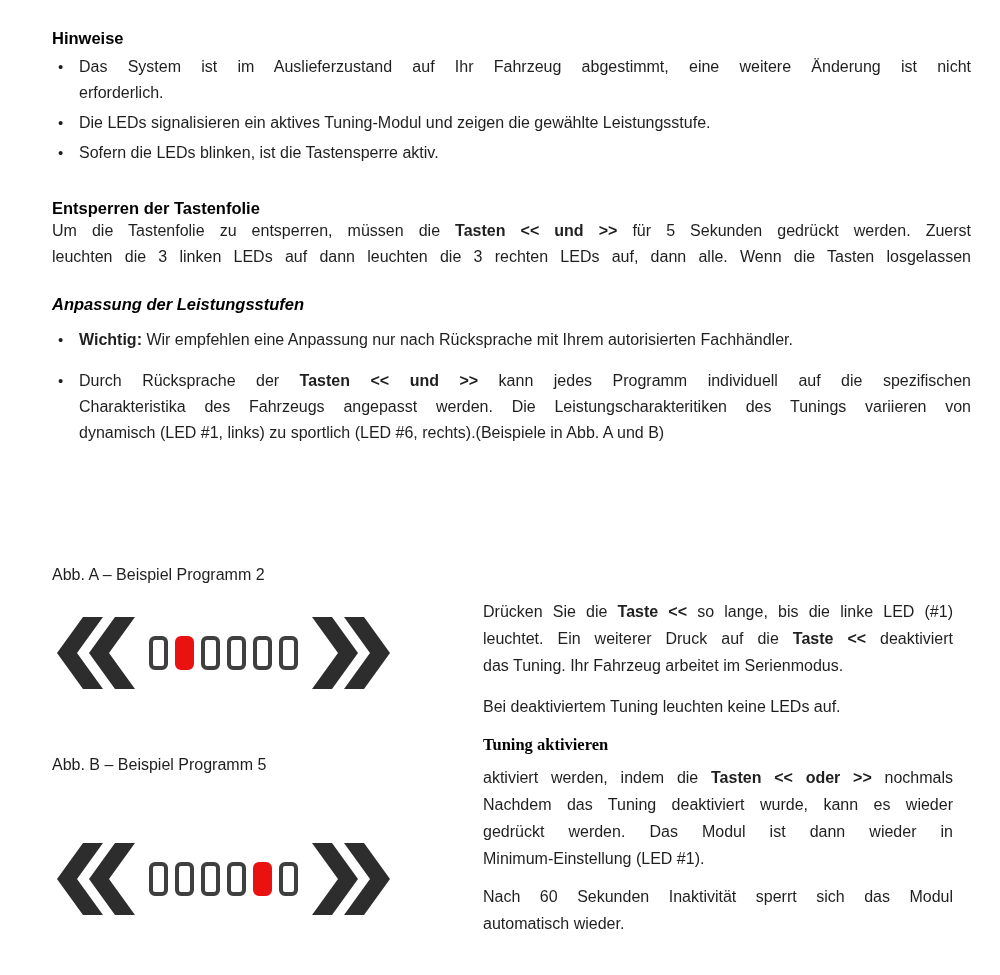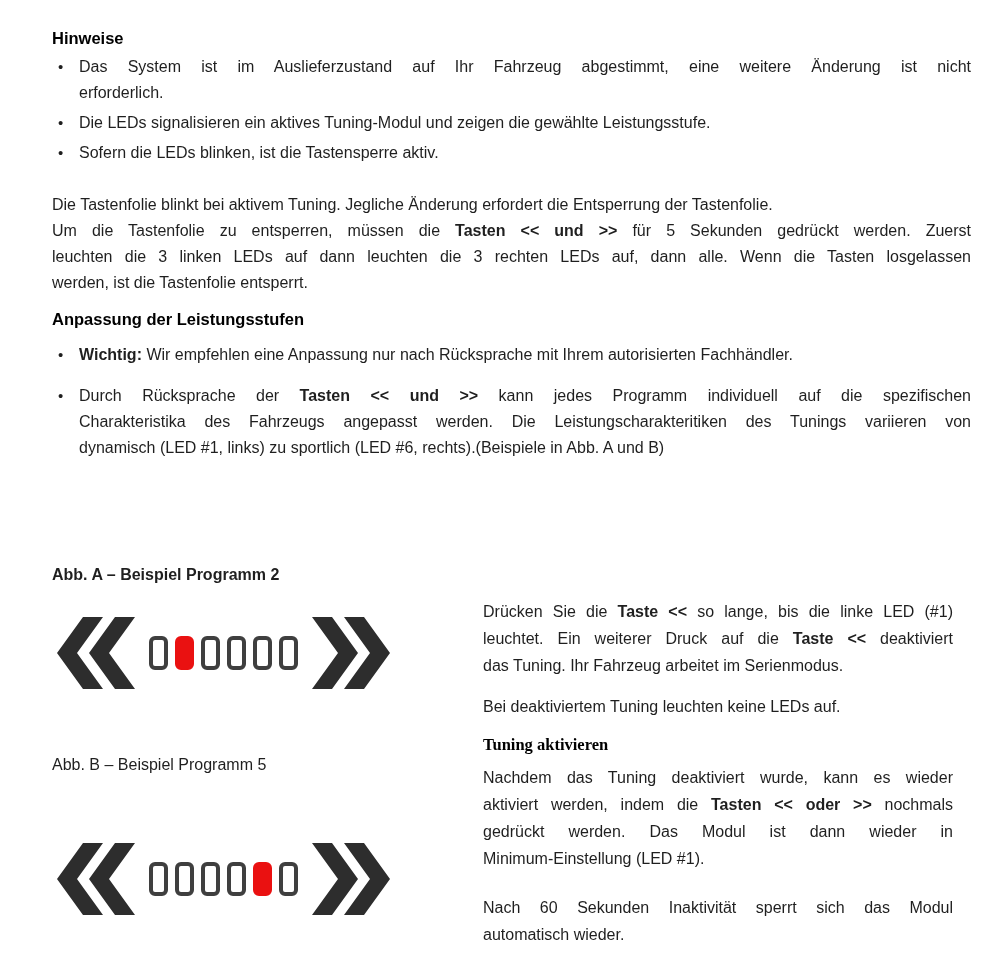--- a/index.html
+++ b/index.html
@@ -16,43 +16,43 @@
   .top{padding:28px 29px 0 52px;}
   h2.sec{font-size:16.5px;line-height:20px;margin:0;color:var(--heading);font-weight:bold;}
   .ln{line-height:26px;text-align:left;}
   .j{text-align:justify;text-align-last:justify;}
   .b{font-weight:bold;text-align:center;}
   ul.blist{list-style:none;margin:6px 0 0 0;padding:0;}
   ul.blist>li{position:relative;padding-left:27px;margin:0 0 4px 0;}
   ul.blist>li .bullet{position:absolute;left:6px;top:0;line-height:26px;font-size:15px;}
   #sec-entsperren h2.sec{margin-top:32px;}
   #entsperren-p1{margin-top:26px;}
-  #sec-anpassung h2.sec{margin-top:13px;}
+  #sec-anpassung h2.sec{margin-top:24px;font-style:italic;}
   #sec-anpassung ul.blist{margin-top:13px;}
   #sec-anpassung ul.blist>li{margin-bottom:15px;}
   
   .abs{position:absolute;}
-  #caption-a{left:52px;top:562px;font-weight:bold;}
+  #caption-a{left:52px;top:562px;}
   #caption-b{left:52px;top:752px;}
   #figure-a{left:57px;top:617px;}
   #figure-b{left:57px;top:843px;}
   .figure{display:flex;align-items:center;}
   .chev{color:var(--chev);display:block;line-height:0;}
   .chev.right svg{transform:scaleX(-1);}
   .leds{display:flex;gap:7px;margin:0 14px;align-items:center;}
   .led{width:19px;height:34px;border:4px solid var(--outline);border-radius:6px;background:#fff;}
   .led.on{background:var(--red);border-color:var(--red);}
   #right-col{left:483px;top:588px;width:470px;}
   #right-col .ln{line-height:27px;}
   #right-col h2.sec{line-height:20px;}
   #deakt-p1{margin-top:10px;}
   #deakt-p2{margin-top:14px;}
   #akt-title{margin-top:15px;font-family:Liberation Serif, serif;}
   #akt-p1{margin-top:9px;}
-  #akt-p2{margin-top:22px;}
+  #akt-p2{margin-top:11px;}
 </style>
 </head>
 <body>
 
 <div class="top">
 
   <section id="sec-hinweise">
     <h2 class="sec">Hinweise</h2>
     <ul class="blist">
       <li>
@@ -65,27 +65,24 @@
         <div class="ln"><span>Die LEDs signalisieren ein aktives Tuning-Modul und zeigen die gewählte Leistungsstufe.</span></div>
       </li>
       <li>
         <span class="bullet">•</span>
         <div class="ln"><span>Sofern die LEDs blinken, ist die Tastensperre aktiv.</span></div>
       </li>
     </ul>
   </section>
 
   <section id="sec-entsperren">
-    <div id="entsperren-p1">
-      <div class="ln"><span>Die Tastenfolie blinkt bei aktivem Tuning. Jegliche Änderung erfordert die Entsperrung der Tastenfolie.</span></div>
-    </div>
+    <h2 class="sec">Entsperren der Tastenfolie</h2>
     <div id="entsperren-p2">
       <div class="ln j"><span>Um die Tastenfolie zu entsperren, müssen die </span><span class="b">Tasten &lt;&lt; und &gt;&gt;</span><span> für 5 Sekunden gedrückt werden. Zuerst</span></div>
       <div class="ln j"><span>leuchten die 3 linken LEDs auf dann leuchten die 3 rechten LEDs auf, dann alle. Wenn die Tasten losgelassen</span></div>
-      <div class="ln"><span>werden, ist die Tastenfolie entsperrt.</span></div>
     </div>
   </section>
 
   <section id="sec-anpassung">
     <h2 class="sec">Anpassung der Leistungsstufen</h2>
     <ul class="blist">
       <li>
         <span class="bullet">•</span>
         <div class="ln"><span class="b">Wichtig:</span><span> Wir empfehlen eine Anpassung nur nach Rücksprache mit Ihrem autorisierten Fachhändler.</span></div>
       </li>
@@ -153,22 +150,22 @@
   <div id="deakt-p1">
     <div class="ln j"><span>Drücken Sie die </span><span class="b">Taste &lt;&lt;</span><span> so lange, bis die linke LED (#1)</span></div>
     <div class="ln j"><span>leuchtet. Ein weiterer Druck auf die </span><span class="b">Taste &lt;&lt;</span><span> deaktiviert</span></div>
     <div class="ln"><span>das Tuning. Ihr Fahrzeug arbeitet im Serienmodus.</span></div>
   </div>
   <div id="deakt-p2">
     <div class="ln"><span>Bei deaktiviertem Tuning leuchten keine LEDs auf.</span></div>
   </div>
   <h2 class="sec" id="akt-title">Tuning aktivieren</h2>
   <div id="akt-p1">
+    <div class="ln j"><span>aktiviert werden, indem die </span><span class="b">Tasten &lt;&lt; oder &gt;&gt;</span><span> nochmals</span></div>
     <div class="ln j"><span>Nachdem das Tuning deaktiviert wurde, kann es wieder</span></div>
-    <div class="ln j"><span>aktiviert werden, indem die </span><span class="b">Tasten &lt;&lt; oder &gt;&gt;</span><span> nochmals</span></div>
     <div class="ln j"><span>gedrückt werden. Das Modul ist dann wieder in</span></div>
     <div class="ln"><span>Minimum-Einstellung (LED #1).</span></div>
   </div>
   <div id="akt-p2">
     <div class="ln j"><span>Nach 60 Sekunden Inaktivität sperrt sich das Modul</span></div>
     <div class="ln"><span>automatisch wieder.</span></div>
   </div>
 </div>
 
 </body></html>

